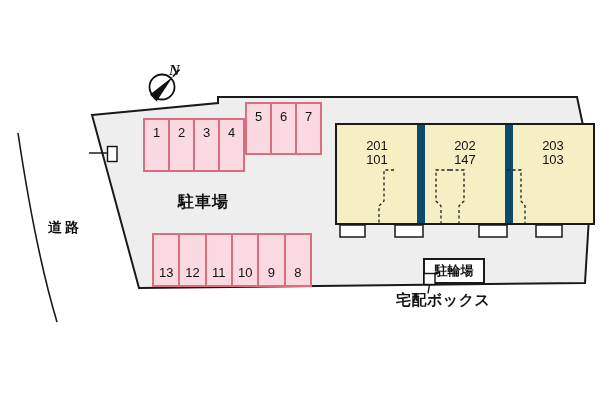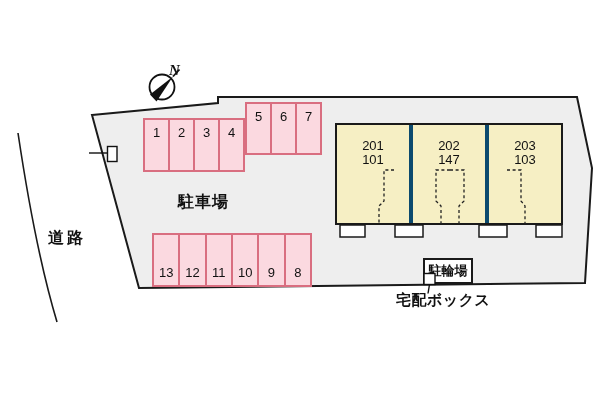--- a/index.html
+++ b/index.html
@@ -18,34 +18,34 @@
     border-left:2px solid #d96e80;font-size:13px;color:#111;
   }
   .pcell:first-child{border-left:none;}
   .prow.num-top .pcell{align-items:flex-start;padding-top:5px;}
   .prow.num-bottom .pcell{align-items:flex-end;padding-bottom:5px;}
   #row-top   {left:143px;top:118px;width:102px;height:54px;}
   #row-upper {left:245px;top:102px;width:77px;height:53px;}
   #row-bottom{left:152px;top:233px;width:160px;height:54px;}
   
   #building{
-    position:absolute;left:335px;top:123px;width:228px;height:102px;
+    position:absolute;left:335px;top:123px;width:260px;height:102px;
     background:#f6efc4;border:2px solid #1a1a1a;box-sizing:border-box;display:flex;
   }
-  .unit{flex:1;border-left:4px solid #0c4a6e;box-sizing:border-box;}
+  .unit{flex:1;border-left:8px solid #0c4a6e;box-sizing:border-box;}
   .unit:first-child{border-left:none;}
   .unit-label{margin-top:14px;text-align:center;font-size:13px;line-height:13.5px;color:#111;}
   
   .lbl{position:absolute;color:#111;font-weight:bold;white-space:nowrap;}
-  #lbl-road   {left:48px;top:228px;font-size:16px;letter-spacing:3px;}
+  #lbl-road   {left:48px;top:219px;font-size:14px;letter-spacing:3px;}
   #lbl-parking{left:178px;top:192px;font-size:16px;letter-spacing:1px;text-align:right;}
   #lbl-garbage{left:56px;top:138px;font-size:14px;line-height:15px;letter-spacing:2px;}
   #lbl-delivery{left:396px;top:291px;font-size:15px;letter-spacing:0.5px;}
   #bike-box{
-    position:absolute;left:423px;top:258px;width:50px;height:26px;background:#ffffff;
+    position:absolute;left:423px;top:258px;width:62px;height:26px;background:#ffffff;
     border:2px solid #1a1a1a;box-sizing:border-box;display:flex;align-items:center;
     justify-content:center;font-size:13px;font-weight:bold;color:#111;
   }
 </style>
 </head>
 <body>
 
 <div id="stage">
 
   <svg class="layer" width="600" height="400" viewBox="0 0 600 400">

